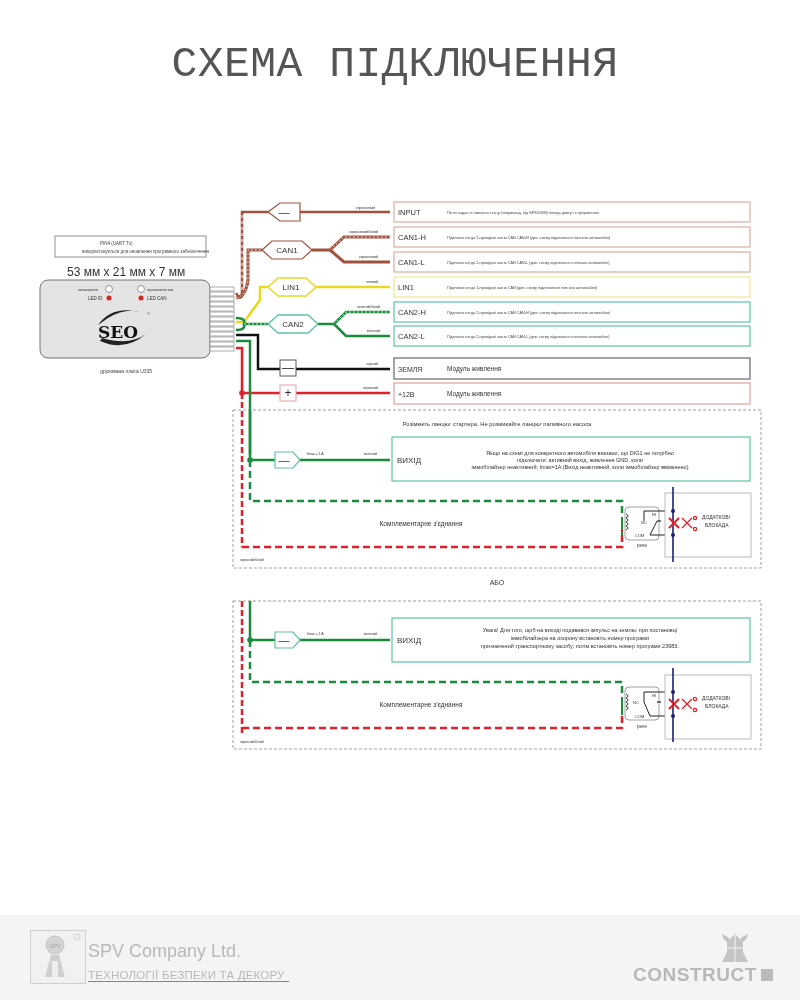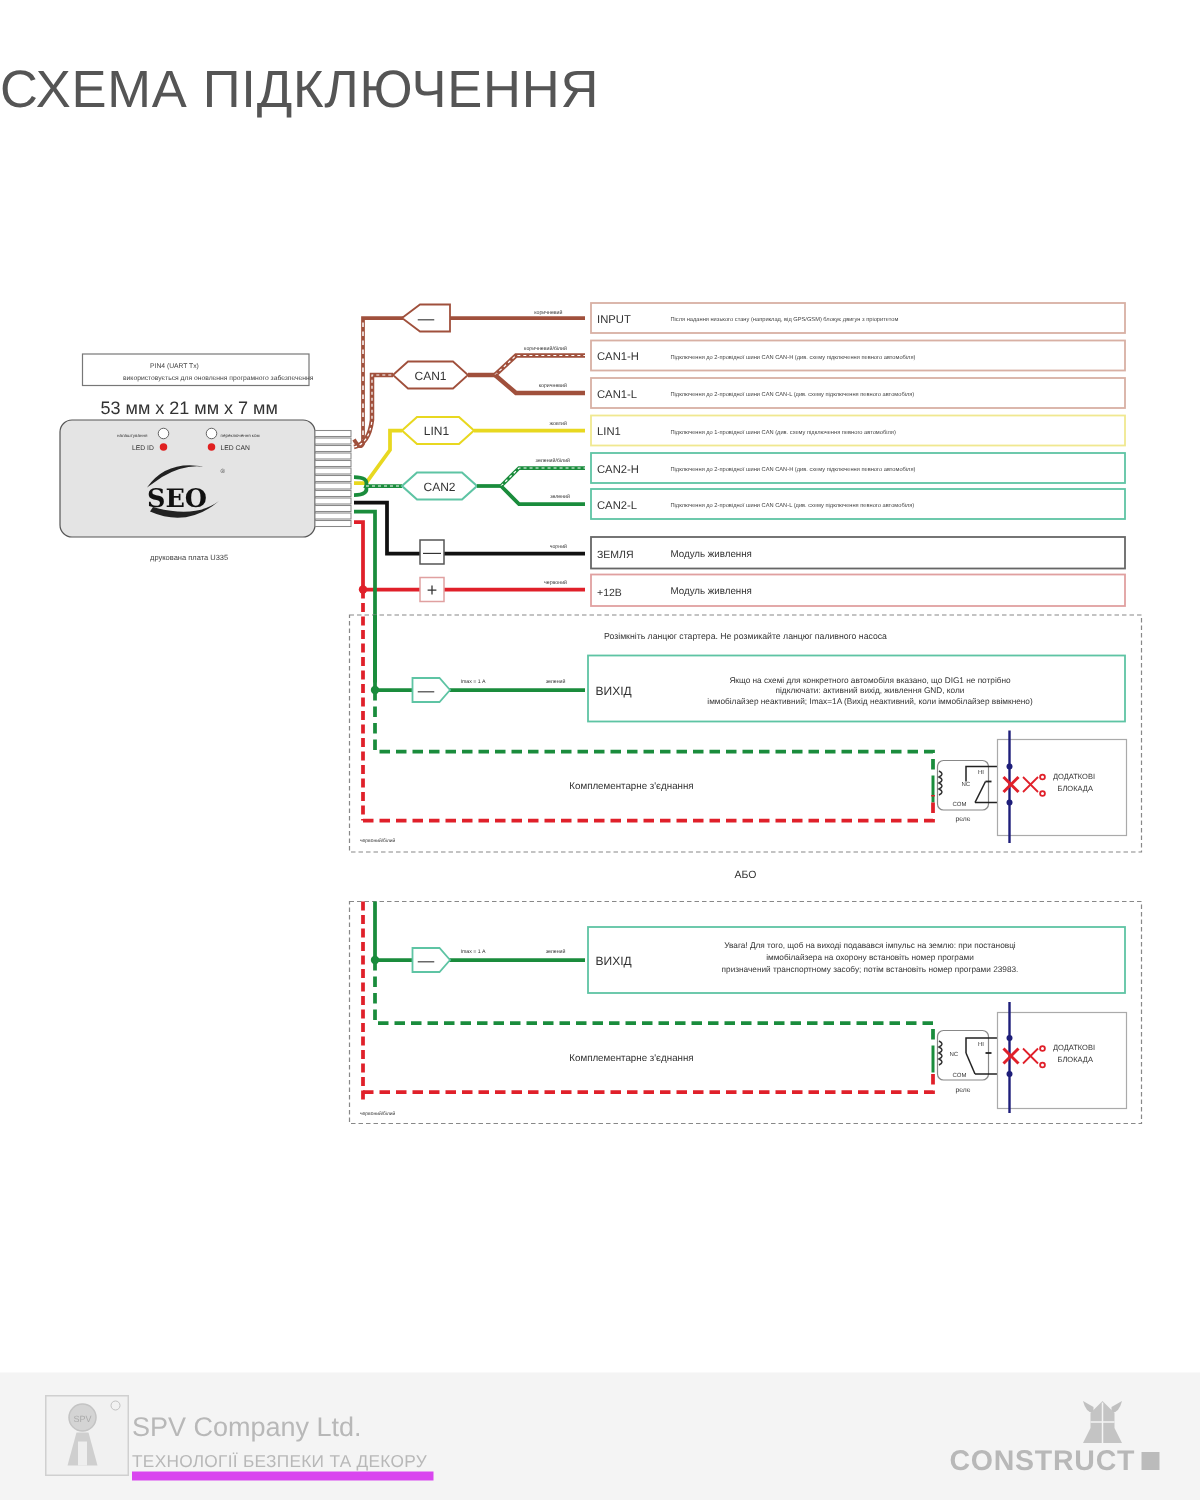--- a/index.html
+++ b/index.html
@@ -1,22 +1,22 @@
 <!DOCTYPE html>
 <html><head>
 <meta charset="utf-8">
 <style>
   html, body { margin: 0; padding: 0; }
   body { width: 800px; height: 1000px; background: #ffffff; position: relative; overflow: hidden; font-family: "Liberation Sans", sans-serif; }
-  .title { position: absolute; left: 0; width: 790px; top: 40px; font-size: 35px; color: #555555; letter-spacing: 0.5px; font-family: Liberation Sans, sans-serif; font-weight: normal; }
+  .title { position: absolute; left: 0; width: 790px; top: 40px; text-align: center; font-size: 43px; color: #555555; letter-spacing: 0.5px; font-family: Liberation Mono, monospace; font-weight: normal; }
   svg#diagram { position: absolute; left: 0; top: 0; }
   .footer { position: absolute; left: 0; top: 915px; width: 800px; height: 85px; background: #f4f4f4; }
   .spv-logo { position: absolute; left: 30px; top: 930px; width: 54px; height: 52px; border: 1px solid #d0d0d0; background: #f1f1f1; }
   .spv-name { position: absolute; left: 88px; top: 941px; font-size: 18px; color: #b8b8b8; font-family: "Liberation Sans", sans-serif; }
-  .spv-tag { position: absolute; left: 88px; top: 969px; font-size: 11.5px; color: #b8b8b8; border-bottom: 6px solid #d946ef; padding-right: 4px; letter-spacing: 0.2px; }
+  .spv-tag { position: absolute; left: 88px; top: 969px; font-size: 11.5px; color: #b8b8b8; border-bottom: 1px solid #d946ef; padding-right: 4px; letter-spacing: 0.2px; }
   .construct { position: absolute; left: 633px; top: 964px; font-size: 19px; color: #b8b8b8; font-weight: bold; letter-spacing: 0.5px; }
   .construct-square { display: inline-block; width: 12px; height: 12px; background: #bbbbbb; margin-left: 4px; vertical-align: 0px; }
 </style>
 </head>
 <body>
 
 <div class="title">СХЕМА ПІДКЛЮЧЕННЯ</div>
 
 <svg id="diagram" width="800" height="915" viewBox="0 0 800 915" xmlns="http://www.w3.org/2000/svg" font-family="Liberation Sans, sans-serif">
 

